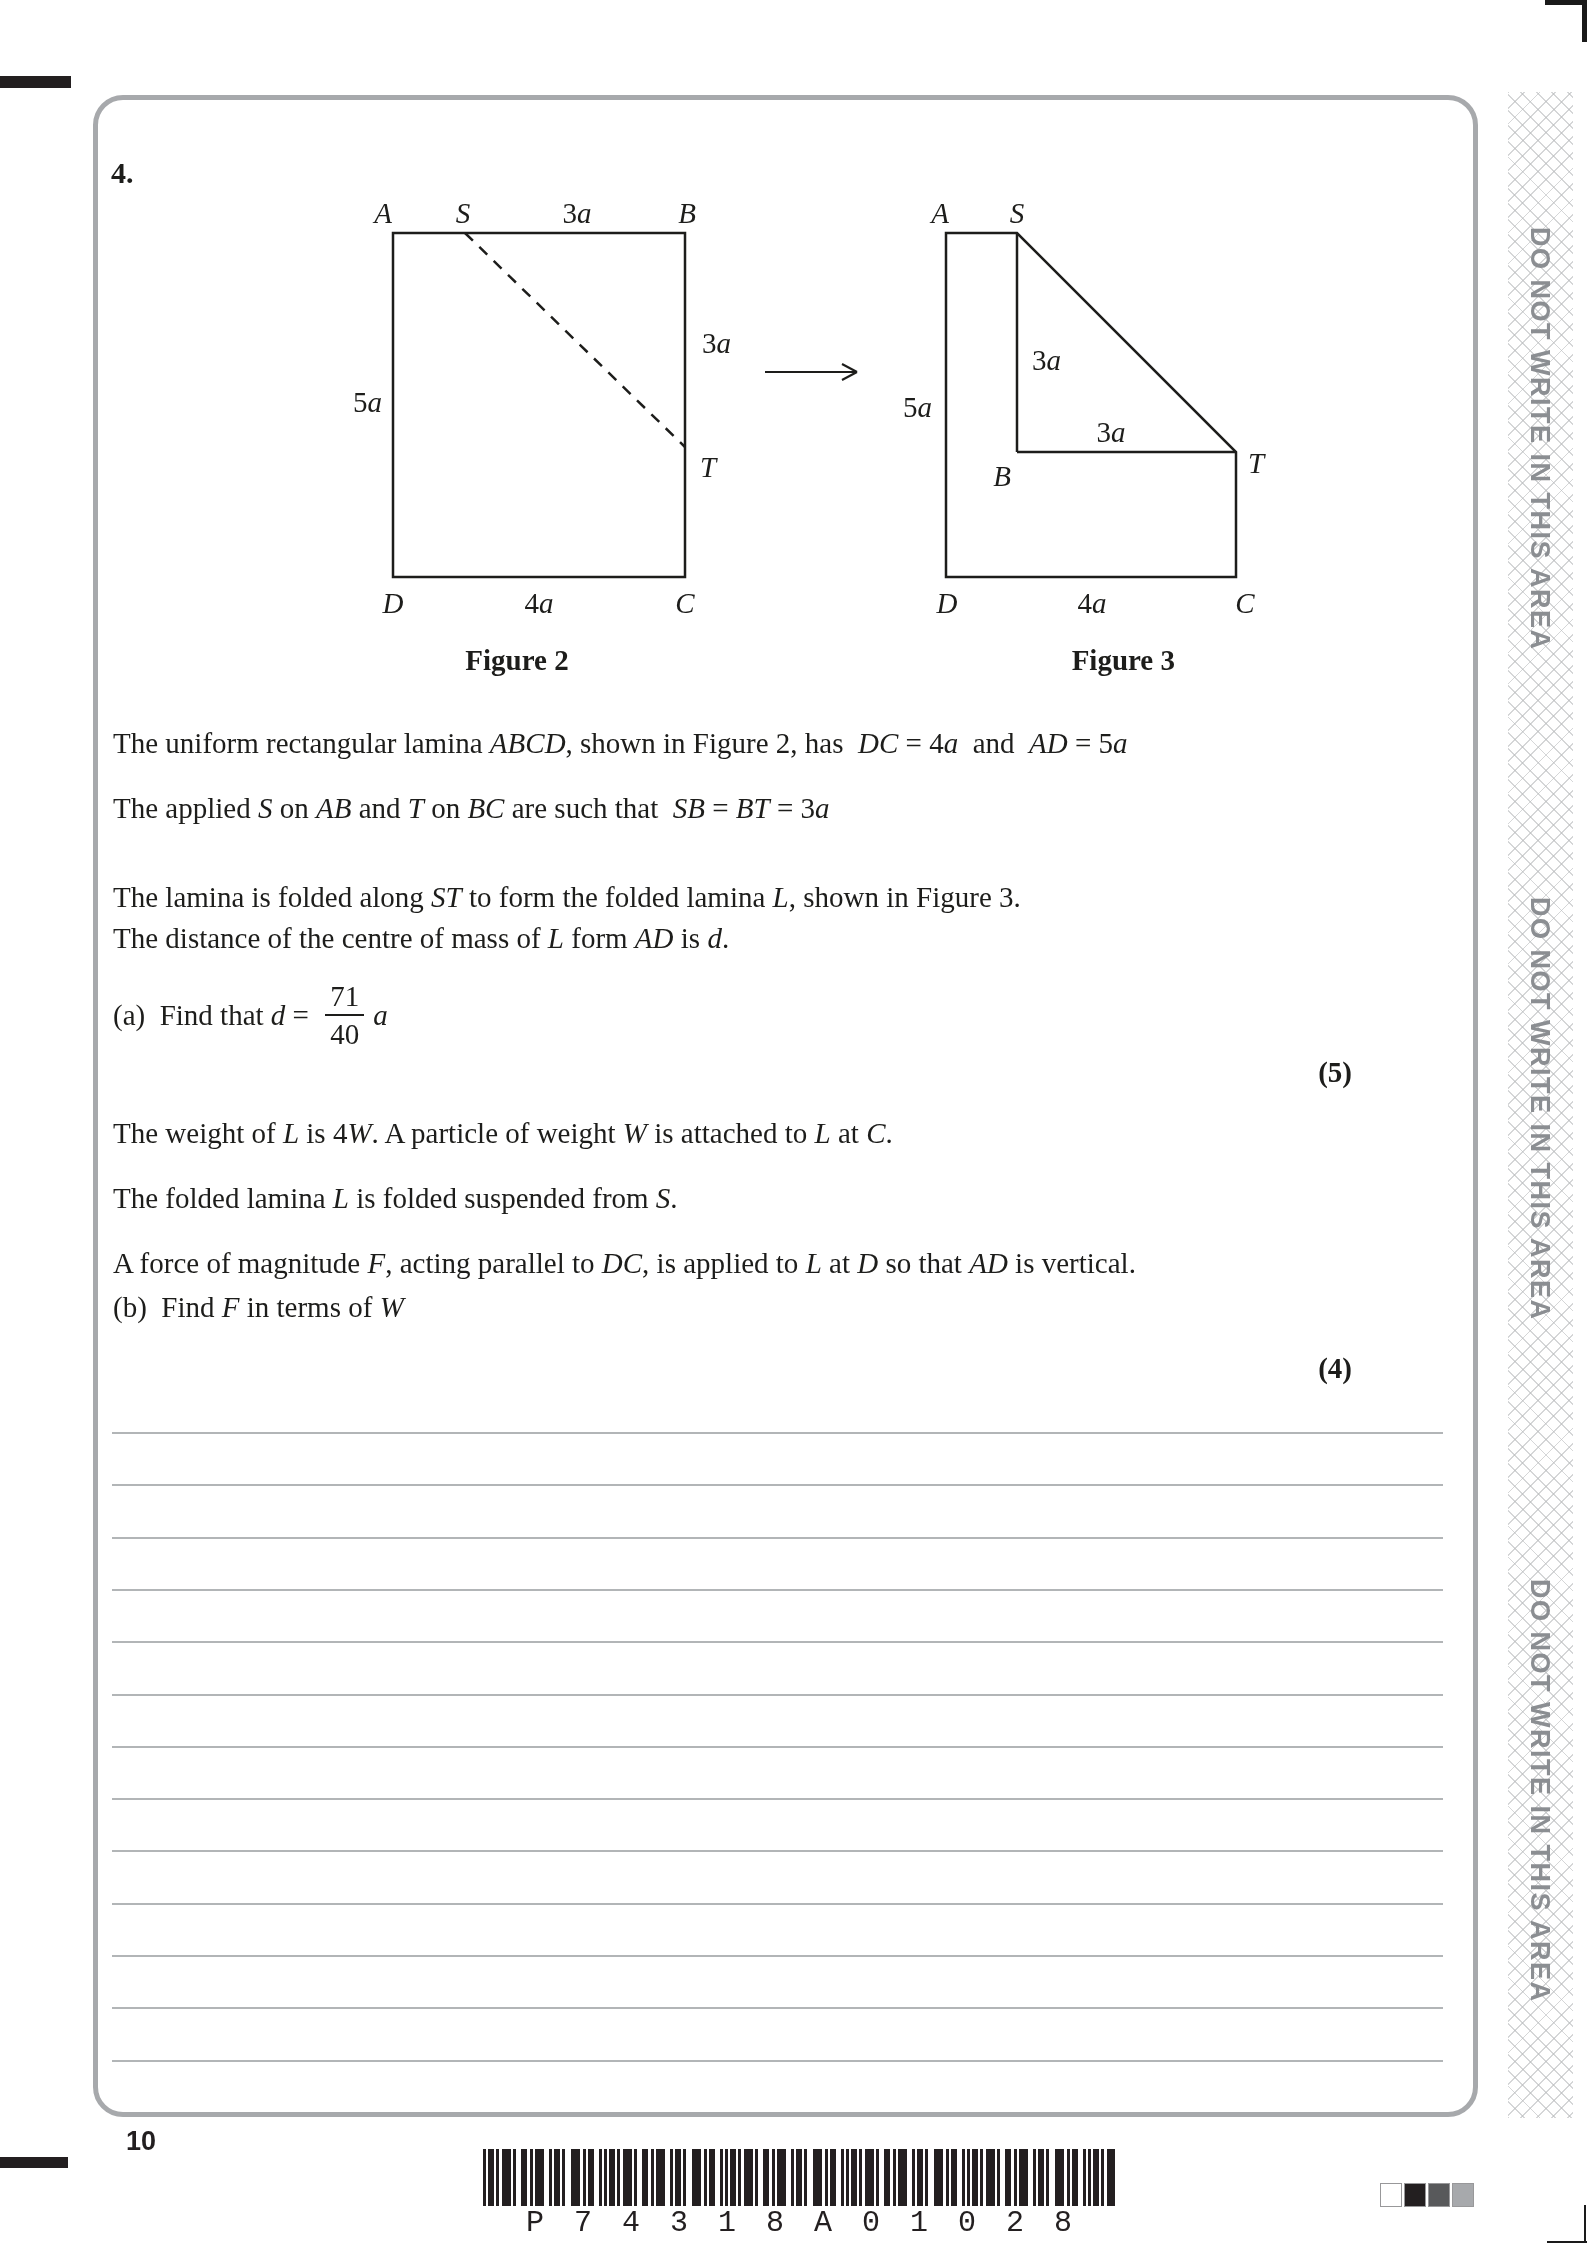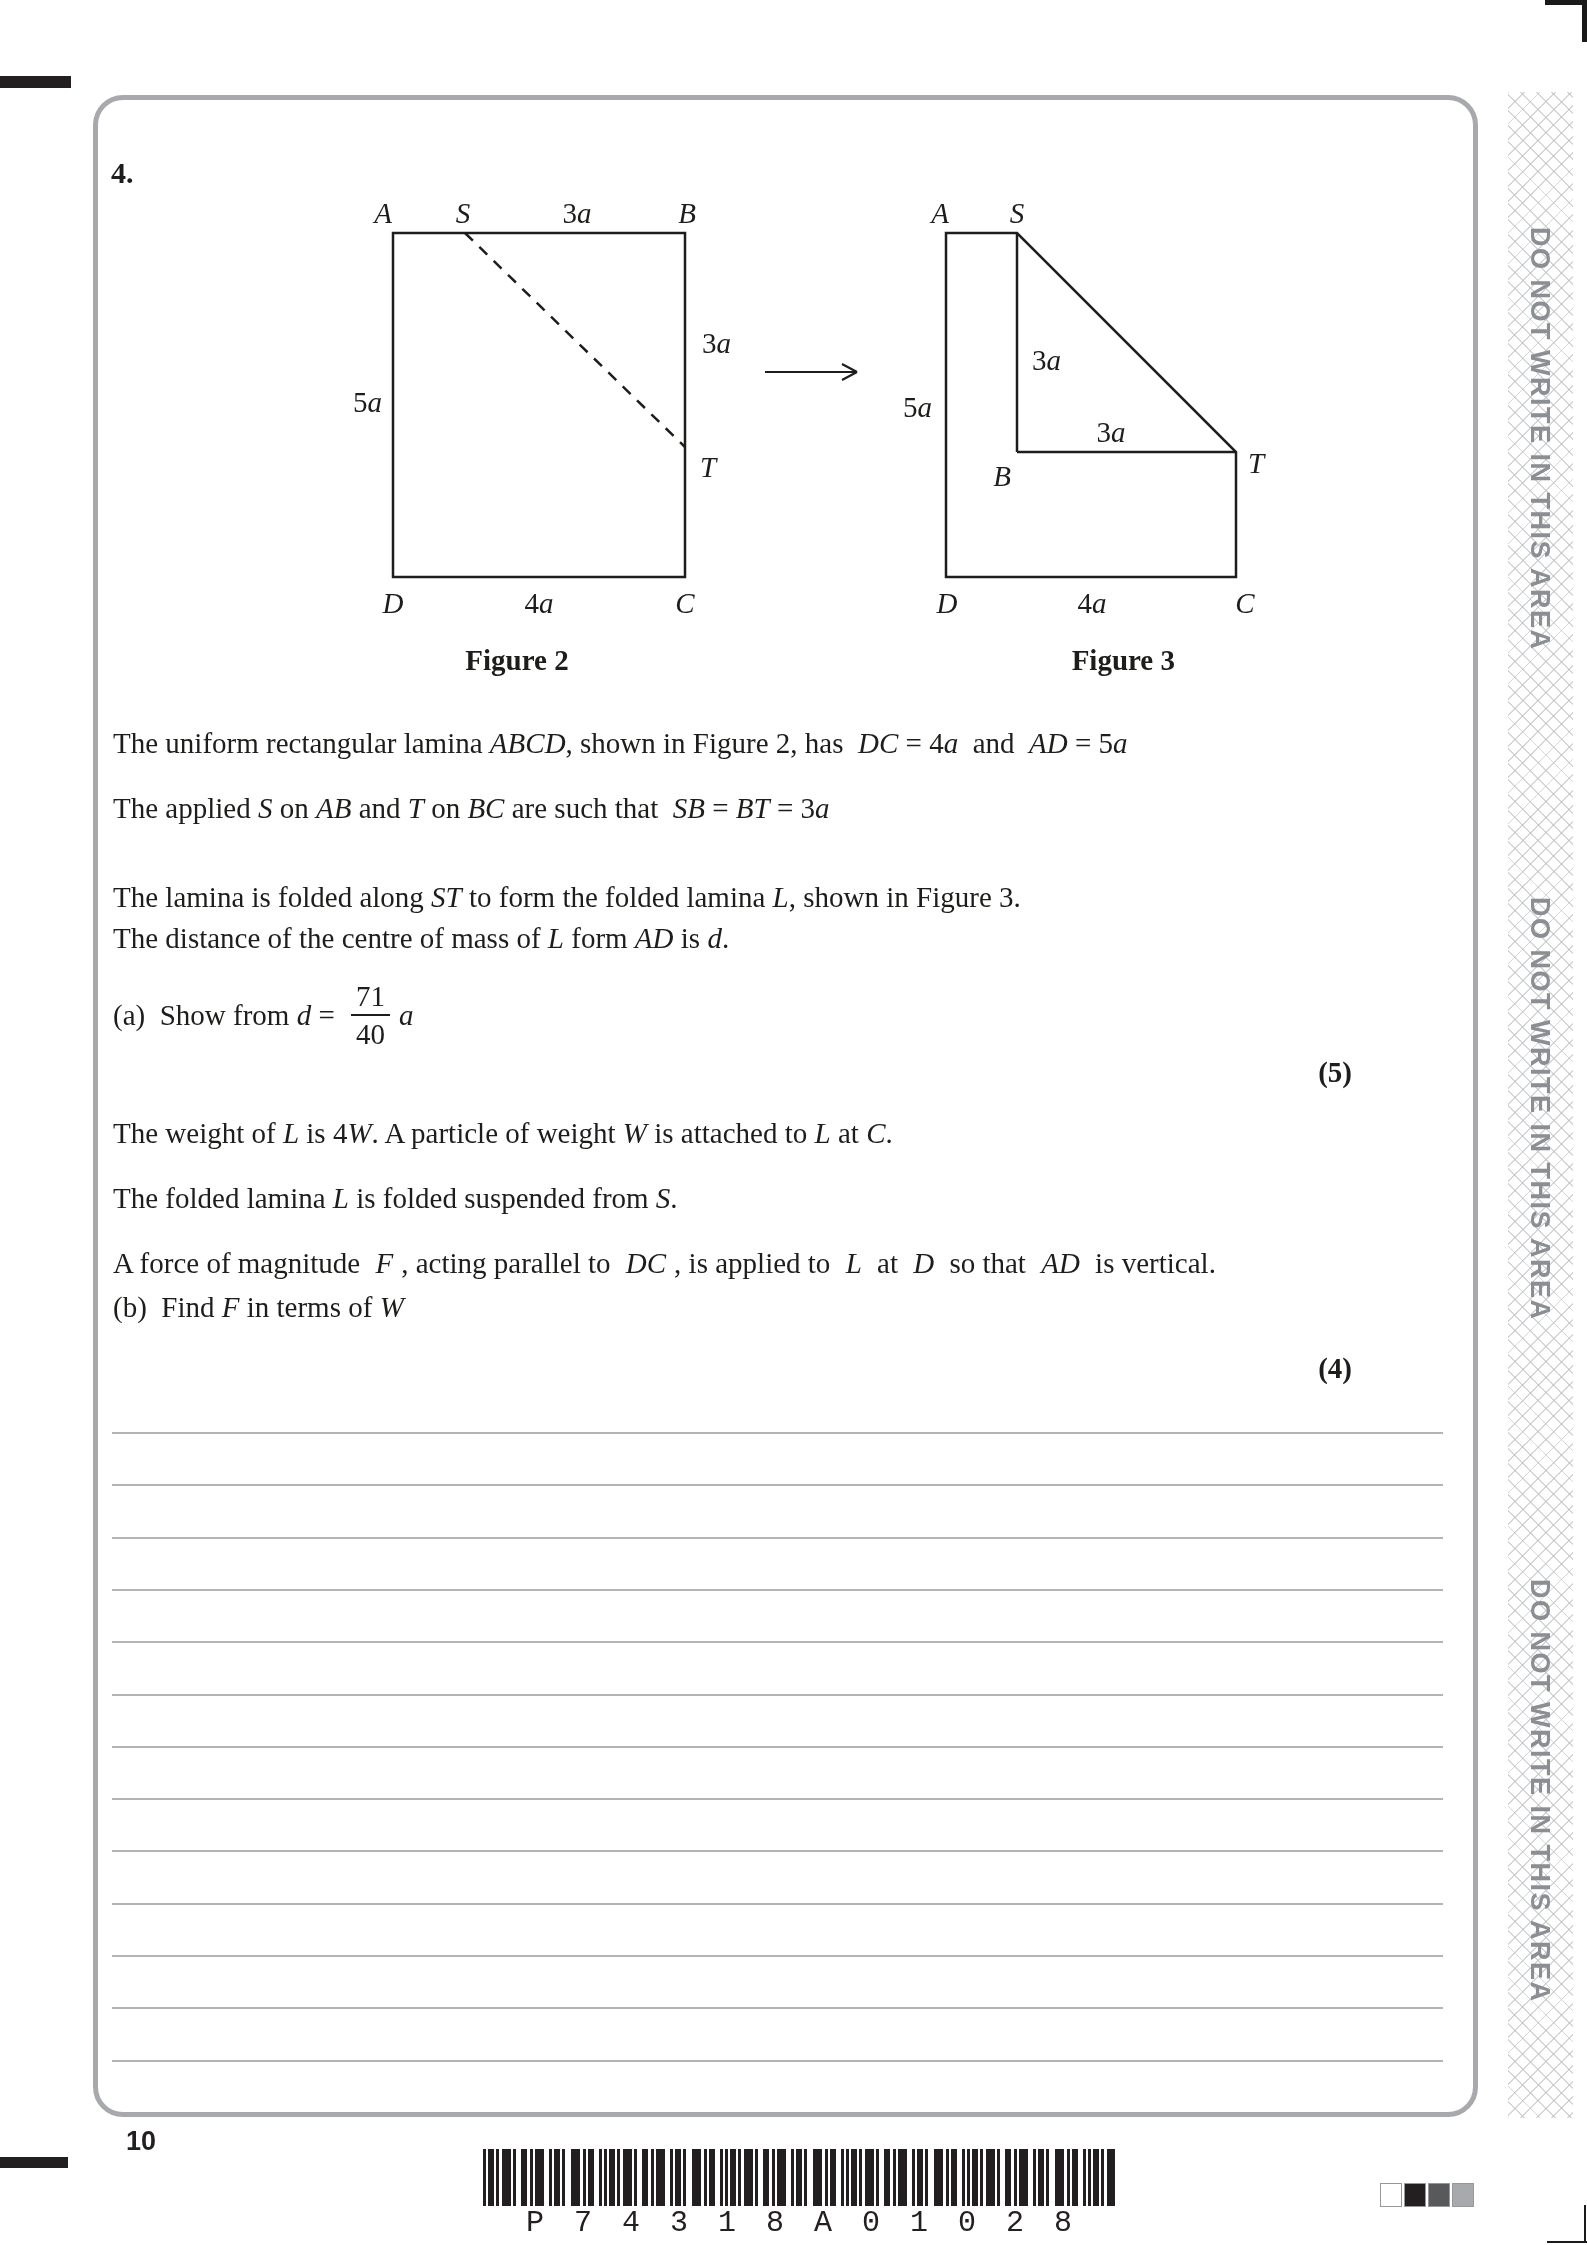--- a/index.html
+++ b/index.html
@@ -120,24 +120,24 @@
   <text x="212" y="423" text-anchor="middle"><tspan>4</tspan><tspan class="it">a</tspan></text>
   <text class="pt" x="365" y="423" text-anchor="middle">C</text>
 </svg>
 <div class="fig-caption" style="left:975px;text-align:right;">Figure 3</div>
 
 <div id="text-block">
     <div class="para" style="top: 727px;"><span>The uniform rectangular lamina </span><span class="it">ABCD</span><span>, shown in Figure 2, has  </span><span class="it">DC</span><span> = 4</span><span class="it">a</span><span>  and  </span><span class="it">AD</span><span> = 5</span><span class="it">a</span></div>
     <div class="para" style="top: 792px;"><span>The applied </span><span class="it">S</span><span> on </span><span class="it">AB</span><span> and </span><span class="it">T</span><span> on </span><span class="it">BC</span><span> are such that  </span><span class="it">SB</span><span> = </span><span class="it">BT</span><span> = 3</span><span class="it">a</span></div>
     <div class="para" style="top: 881px;"><span>The lamina is folded along </span><span class="it">ST</span><span> to form the folded lamina </span><span class="it">L</span><span>, shown in Figure 3.</span></div>
     <div class="para" style="top: 922px;"><span>The distance of the centre of mass of </span><span class="it">L</span><span> form </span><span class="it">AD</span><span> is </span><span class="it">d</span><span>.</span></div>
-    <div class="para" style="top: 975px; height: 80px;"><span>(a)  Show from </span><span class="it">d</span><span> = </span><span class="frac"><span class="num">71</span><span class="den">40</span></span><span class="it">a</span></div>
+    <div class="para" style="top: 975px; height: 80px;"><span>(a)  Find that </span><span class="it">d</span><span> = </span><span class="frac"><span class="num">71</span><span class="den">40</span></span><span class="it">a</span></div>
     <div class="para" style="top: 1117px;"><span>The weight of </span><span class="it">L</span><span> is 4</span><span class="it">W</span><span>. A particle of weight </span><span class="it">W</span><span> is attached to </span><span class="it">L</span><span> at </span><span class="it">C</span><span>.</span></div>
     <div class="para" style="top: 1182px;"><span>The folded lamina </span><span class="it">L</span><span> is folded suspended from </span><span class="it">S</span><span>.</span></div>
-    <div class="para" style="top: 1247px; gap: 8px;"><span>A force of magnitude </span><span class="it">F</span><span>, acting parallel to </span><span class="it">DC</span><span>, is applied to </span><span class="it">L</span><span> at </span><span class="it">D</span><span> so that </span><span class="it">AD</span><span> is vertical.</span></div>
+    <div class="para" style="top: 1247px;"><span>A force of magnitude </span><span class="it">F</span><span>, acting parallel to </span><span class="it">DC</span><span>, is applied to </span><span class="it">L</span><span> at </span><span class="it">D</span><span> so that </span><span class="it">AD</span><span> is vertical.</span></div>
     <div class="para" style="top: 1291px;"><span>(b)  Find </span><span class="it">F</span><span> in terms of </span><span class="it">W</span></div>
   </div>
 <div class="mark" style="top:1056px;">(5)</div>
 <div class="mark" style="top:1352px;">(4)</div>
 
 <div class="answer-area">
     <div class="answer-line" style="top: 0px;"></div>
     <div class="answer-line" style="top: 52px;"></div>
     <div class="answer-line" style="top: 105px;"></div>
     <div class="answer-line" style="top: 157px;"></div>

